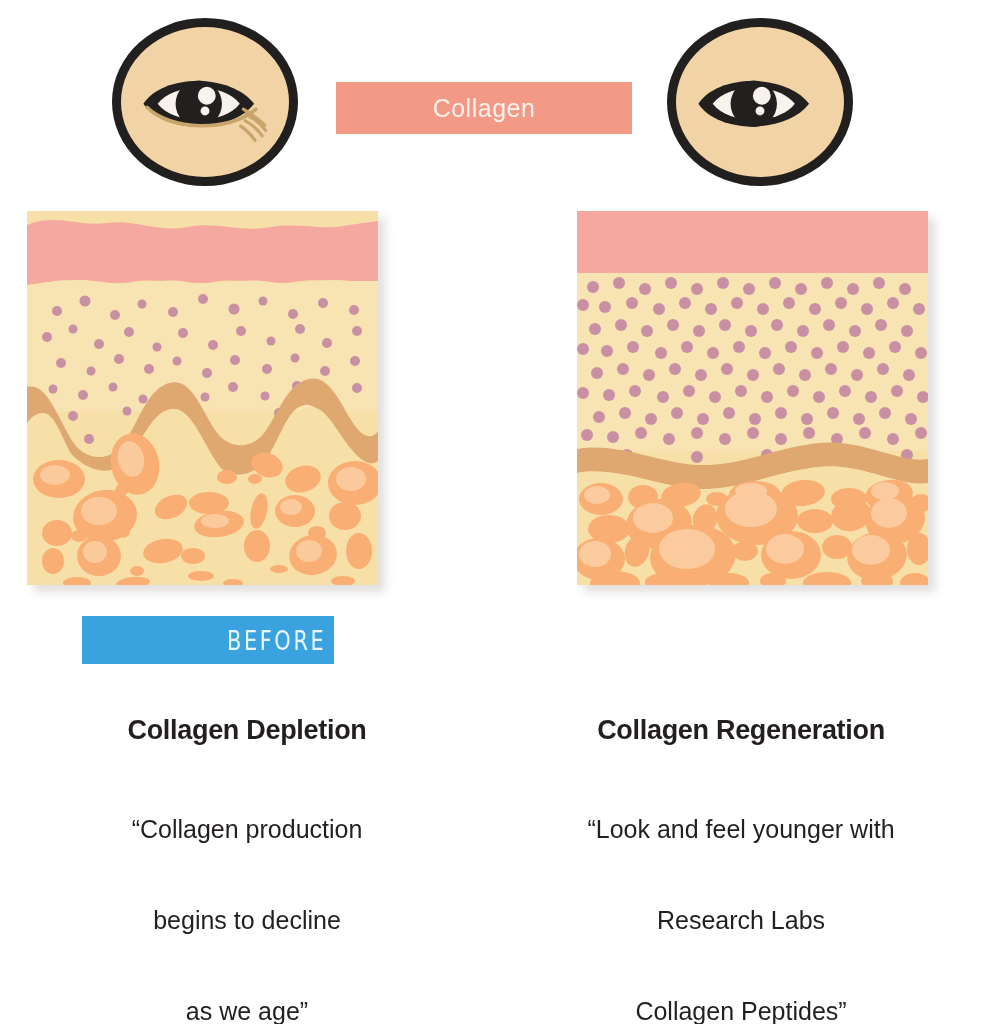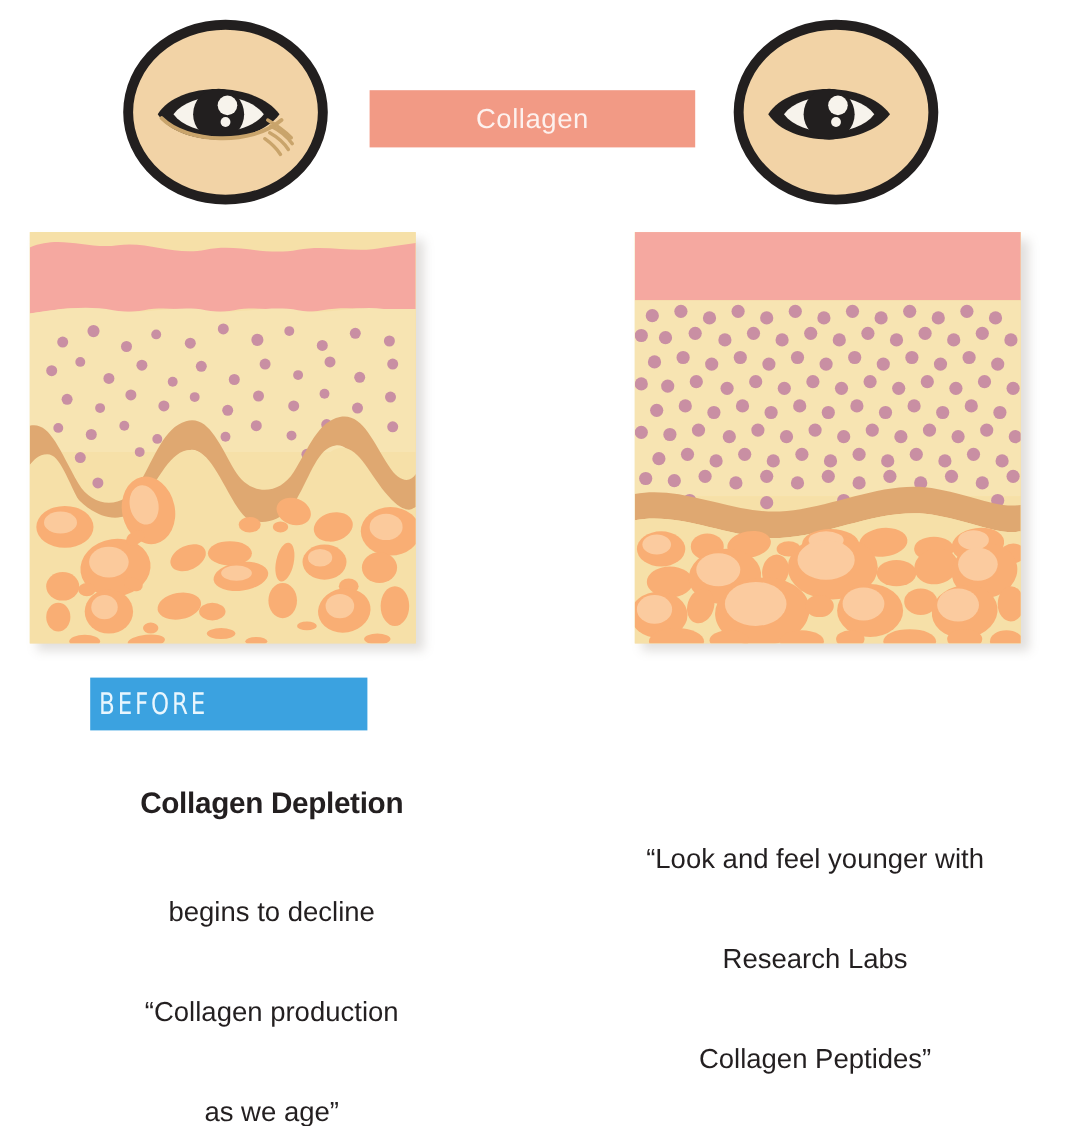--- a/index.html
+++ b/index.html
@@ -34,21 +34,21 @@
     box-shadow:7px 7px 9px rgba(120,110,100,0.22);
     background:#F6E0A8;overflow:hidden;
   }
   #panel-before{left:27px;}
   #panel-after{left:577px;}
   .panel svg{position:absolute;left:0;top:0;width:351px;height:374px;display:block;}
 
   
   .badge{
     position:absolute;top:600px;width:252px;height:48px;background:#3BA2E0;
-    display:flex;align-items:center;justify-content:flex-start;
+    display:flex;align-items:center;justify-content:flex-end;
   }
   #badge-before{left:82px;}
   #badge-after{left:633px;}
   .badge span{
     color:#E8F6FE;font-size:27px;letter-spacing:3px;font-weight:400;
     font-family:"DejaVu Sans Condensed","Liberation Sans",sans-serif;
     transform:scaleX(0.86);display:inline-block;
   }
 
   
@@ -400,27 +400,28 @@
     </svg>
   </div>
 
   <div class="badge" id="badge-before">
     <span>BEFORE</span>
   </div>
 
   <div class="col" id="col-left">
     <h2 class="heading">Collagen Depletion</h2>
     <p class="quote">
+      <span class="line">“Collagen production</span>
       <span class="line">begins to decline</span>
-      <span class="line">“Collagen production</span>
       <span class="line">as we age”</span>
     </p>
   </div>
 
   <div class="col" id="col-right">
+    <h2 class="heading">Collagen Regeneration</h2>
     <p class="quote">
       <span class="line">“Look and feel younger with</span>
       <span class="line">Research Labs</span>
       <span class="line">Collagen Peptides”</span>
     </p>
   </div>
 
 </div>
 
 </body></html>

